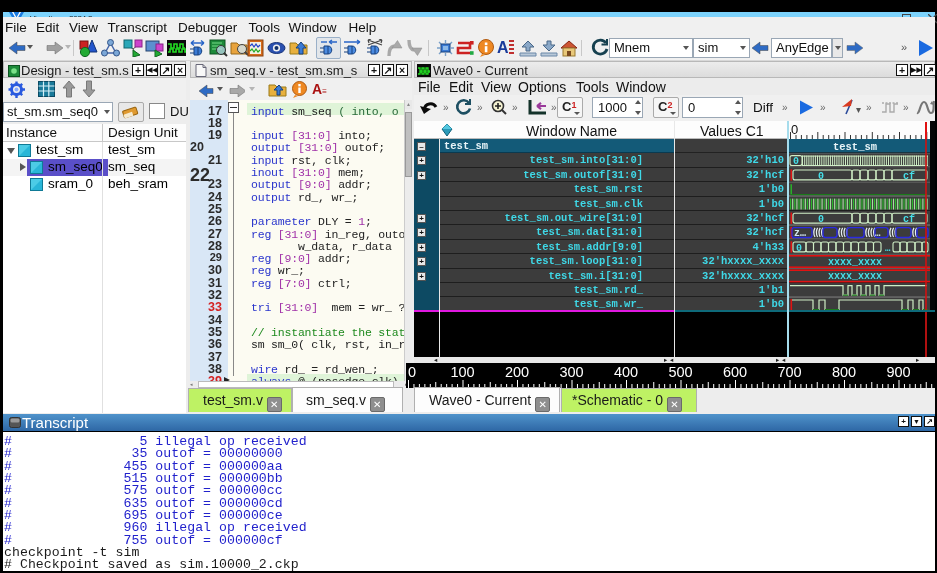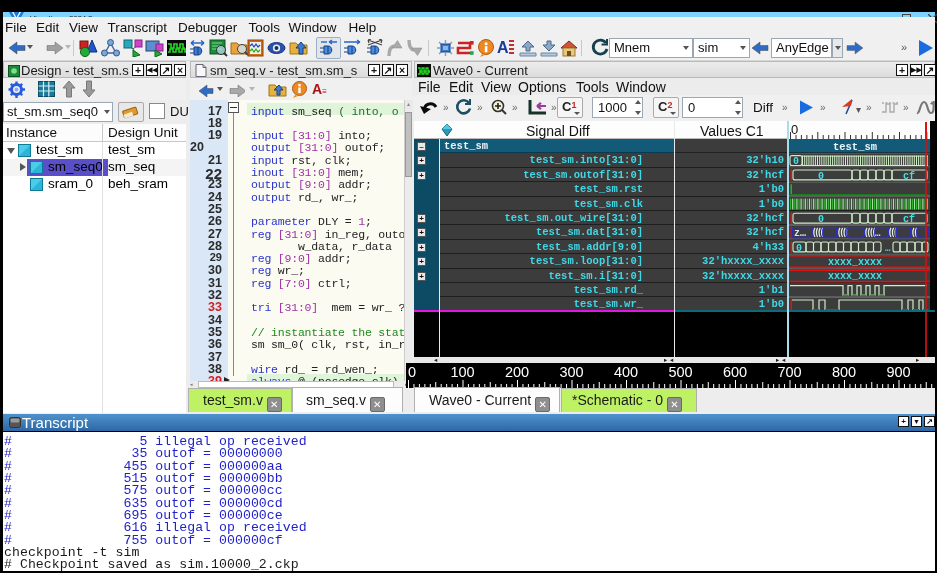--- a/index.html
+++ b/index.html
@@ -317,21 +317,21 @@
 <div class="abs sans" style="left:190px;top:103.5px;width:32px;text-align:right;font-size:12.5px;font-weight:bold;color:#2b2b2b">17</div>
 <div class="codeline" style="left:251px;top:104.5px;color:#222;width:153px;overflow:hidden"><span class="k">input</span> sm_seq <span class="g">( into, o</span></div>
 <div class="abs sans" style="left:190px;top:115.8px;width:32px;text-align:right;font-size:12.5px;font-weight:bold;color:#2b2b2b">18</div>
 <div class="codeline" style="left:251px;top:116.8px;color:#222;width:153px;overflow:hidden"></div>
 <div class="abs sans" style="left:190px;top:128.1px;width:32px;text-align:right;font-size:12.5px;font-weight:bold;color:#2b2b2b">19</div>
 <div class="codeline" style="left:251px;top:129.1px;color:#222;width:153px;overflow:hidden"><span class="k">input</span> <span class="n">[31:0]</span> into;</div>
 <div class="abs sans" style="left:190px;top:140.4px;width:32px;text-align:left;font-size:12.5px;font-weight:bold;color:#2b2b2b">20</div>
 <div class="codeline" style="left:251px;top:141.4px;color:#222;width:153px;overflow:hidden"><span class="k">output</span> <span class="n">[31:0]</span> outof;</div>
 <div class="abs sans" style="left:190px;top:152.7px;width:32px;text-align:right;font-size:12.5px;font-weight:bold;color:#2b2b2b">21</div>
 <div class="codeline" style="left:251px;top:153.7px;color:#222;width:153px;overflow:hidden"><span class="k">input</span> rst, clk;</div>
-<div class="abs sans" style="left:190px;top:165.0px;width:32px;text-align:right;font-size:15px;font-weight:bold;color:#2b2b2b">22</div>
+<div class="abs sans" style="left:190px;top:165.0px;width:32px;text-align:left;font-size:18px;font-weight:bold;color:#2b2b2b">22</div>
 <div class="codeline" style="left:251px;top:166.0px;color:#222;width:153px;overflow:hidden"><span class="k">inout</span> <span class="n">[31:0]</span> mem;</div>
 <div class="abs sans" style="left:190px;top:177.3px;width:32px;text-align:right;font-size:12.5px;font-weight:bold;color:#2b2b2b">23</div>
 <div class="codeline" style="left:251px;top:178.3px;color:#222;width:153px;overflow:hidden"><span class="k">output</span> <span class="n">[9:0]</span> addr;</div>
 <div class="abs sans" style="left:190px;top:189.6px;width:32px;text-align:right;font-size:12.5px;font-weight:bold;color:#2b2b2b">24</div>
 <div class="codeline" style="left:251px;top:190.6px;color:#222;width:153px;overflow:hidden"><span class="k">output</span> rd_, wr_;</div>
 <div class="abs sans" style="left:190px;top:201.9px;width:32px;text-align:right;font-size:12.5px;font-weight:bold;color:#2b2b2b">25</div>
 <div class="codeline" style="left:251px;top:202.9px;color:#222;width:153px;overflow:hidden"></div>
 <div class="abs sans" style="left:190px;top:214.2px;width:32px;text-align:right;font-size:12.5px;font-weight:bold;color:#2b2b2b">26</div>
 <div class="codeline" style="left:251px;top:215.2px;color:#222;width:153px;overflow:hidden"><span class="k">parameter</span> DLY = <span class="n">1</span>;</div>
 <div class="abs sans" style="left:190px;top:226.5px;width:32px;text-align:right;font-size:12.5px;font-weight:bold;color:#2b2b2b">27</div>
@@ -443,21 +443,21 @@
 <div class="abs sans" style="left:903px;top:102px;font-size:10px;color:#666">»</div>
 <svg class="abs" style="left:915px;top:98px" width="20" height="18" viewBox="0 0 20 18">
       <path d="M2 15 c3 1 3 -11 7 -11 s3 11 7 11 s2 -8 3 -12" stroke="#777" stroke-width="2.2" fill="none"></path>
       <path d="M19 7 l-2 -4 l-2 3" fill="#777"></path>
     </svg>
 <div class="abs" style="left:414px;top:121px;width:374px;height:18px;background:#fdfdfd;border-bottom:1px solid #bbb"></div>
 <svg class="abs" style="left:440px;top:123px" width="14" height="14" viewBox="0 0 14 14">
       <path d="M7 1 L12 6 L7 13 L2 6 Z" fill="#2a9ab8" stroke="#11607a"></path>
       <path d="M7 1 L12 6 H2 Z" fill="#55c8e0"></path>
     </svg>
-<div class="abs sans" style="left:526px;top:123px;font-size:14px;color:#111">Signal Diff</div>
+<div class="abs sans" style="left:526px;top:123px;font-size:14px;color:#111">Window Name</div>
 <div class="abs sans" style="left:700px;top:123px;font-size:14px;color:#111">Values C1</div>
 <div class="abs" style="left:788px;top:121px;width:142px;height:18px;background:#fdfdfd"></div>
 <div class="abs sans" style="left:791px;top:122px;font-size:13px;color:#111">0</div>
 <svg class="abs" style="left:788px;top:121px" width="147" height="18">
       <rect x="2.0" y="11" width="1" height="7" fill="#333"></rect>
       <rect x="7.5" y="14" width="1" height="4" fill="#333"></rect>
       <rect x="12.9" y="14" width="1" height="4" fill="#333"></rect>
       <rect x="18.4" y="14" width="1" height="4" fill="#333"></rect>
       <rect x="23.8" y="14" width="1" height="4" fill="#333"></rect>
       <rect x="29.3" y="11" width="1" height="7" fill="#333"></rect>
@@ -909,17 +909,17 @@
       <span class="wbtn" style="left:921px;top:2px;width:11px;height:11px;font-size:8px;line-height:9px">↗</span>
     </div>
 <div class="abs" style="left:3px;top:432px;width:932px;height:139px;background:#fff"></div>
 <div class="trl" style="top:433.8px;color:#2222cc">#                5 illegal op received</div>
 <div class="trl" style="top:446.2px;color:#2222cc">#               35 outof = 00000000</div>
 <div class="trl" style="top:458.5px;color:#2222cc">#              455 outof = 000000aa</div>
 <div class="trl" style="top:470.9px;color:#2222cc">#              515 outof = 000000bb</div>
 <div class="trl" style="top:483.2px;color:#2222cc">#              575 outof = 000000cc</div>
 <div class="trl" style="top:495.6px;color:#2222cc">#              635 outof = 000000cd</div>
 <div class="trl" style="top:507.9px;color:#2222cc">#              695 outof = 000000ce</div>
-<div class="trl" style="top:520.3px;color:#2222cc">#              616 illegal op received</div>
+<div class="trl" style="top:520.3px;color:#2222cc">#              960 illegal op received</div>
 <div class="trl" style="top:532.6px;color:#2222cc">#              755 outof = 000000cf</div>
 <div class="trl" style="top:545.0px;color:#1a1a1a">checkpoint -t sim</div>
 <div class="trl" style="top:557.3px;color:#1a1a1a"># Checkpoint saved as sim.10000_2.ckp</div>
 </div>
 
 </body></html>

